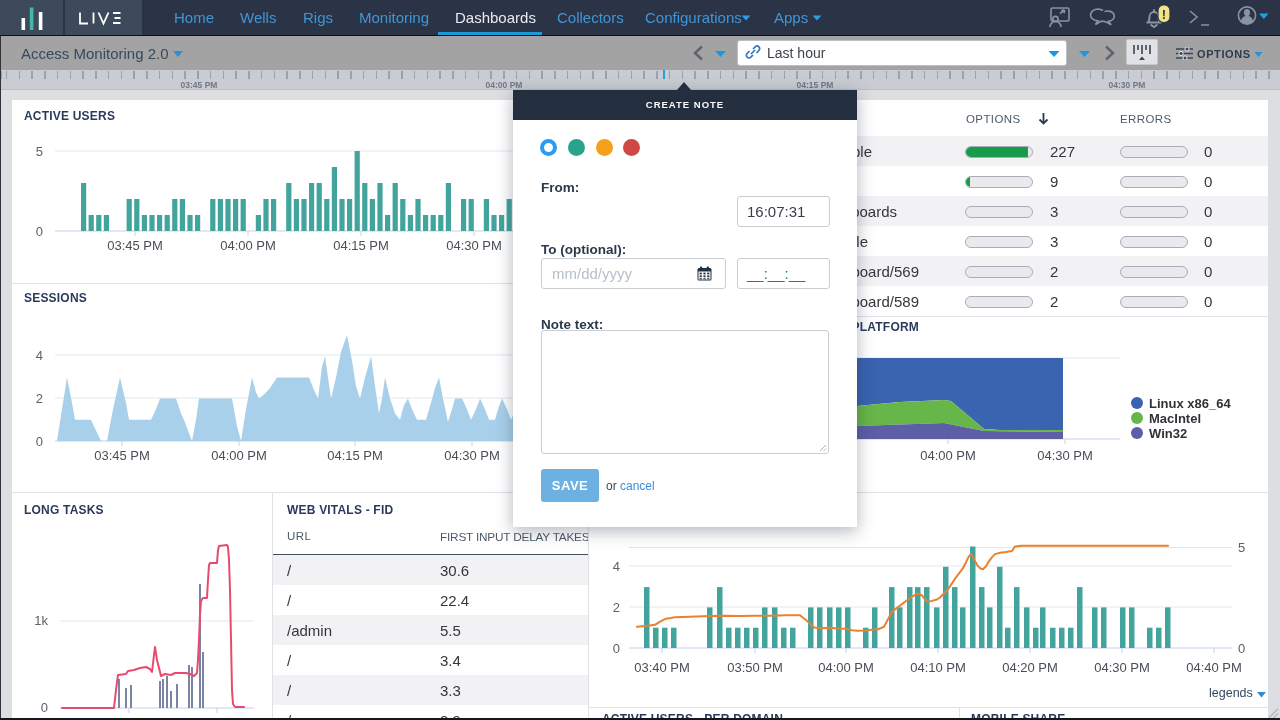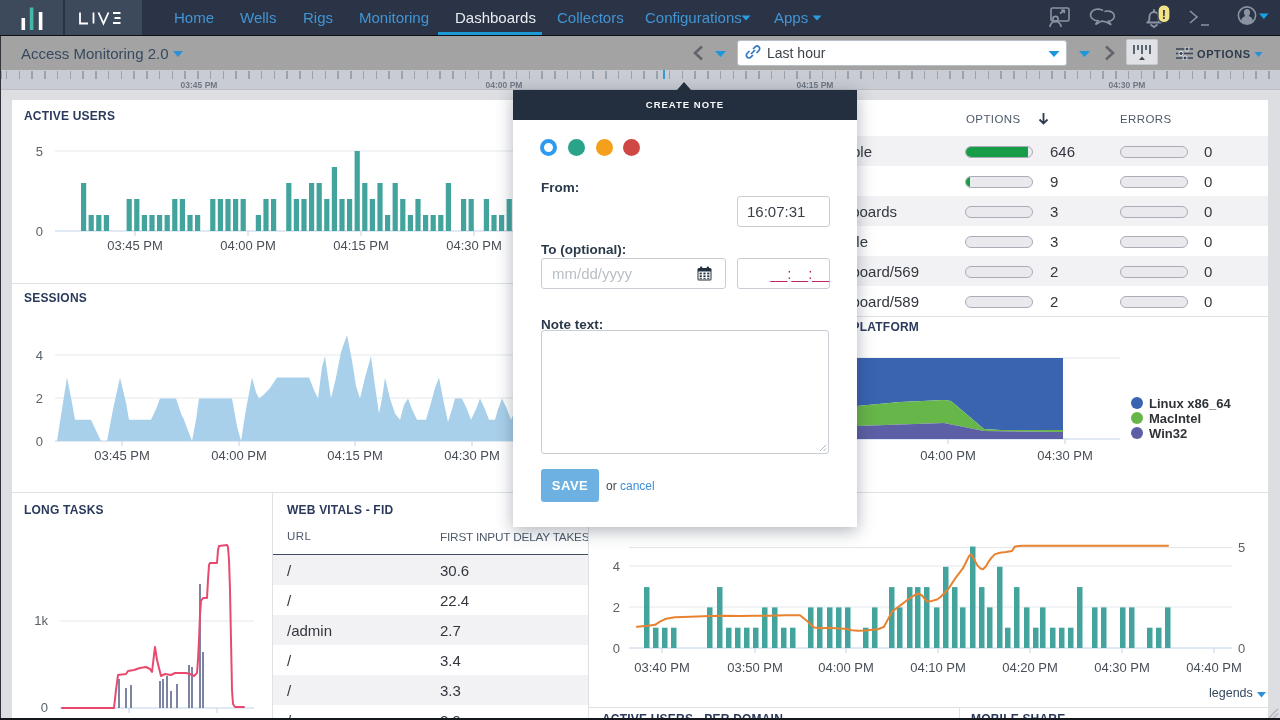--- a/index.html
+++ b/index.html
@@ -365,39 +365,39 @@
     <div class="thead" style="position:static;letter-spacing:-0.2px;font-size:11.8px;">FIRST INPUT DELAY TAKES (MS)</div>
   </div>
 <div class="abs" style="left:273px;top:554px;width:315px;height:1px;background:#3f4c5d;"></div>
 <div class="rowstripe" style="left:273px;top:555px;width:315px;height:30px;"></div>
 <div class="cellv" style="left:287px;top:562px;">/</div>
 <div class="cellv" style="left:440px;top:562px;">30.6</div>
 <div class="cellv" style="left:287px;top:592px;">/</div>
 <div class="cellv" style="left:440px;top:592px;">22.4</div>
 <div class="rowstripe" style="left:273px;top:615px;width:315px;height:30px;"></div>
 <div class="cellv" style="left:287px;top:622px;">/admin</div>
-<div class="cellv" style="left:440px;top:622px;">2.7</div>
+<div class="cellv" style="left:440px;top:622px;">5.5</div>
 <div class="cellv" style="left:287px;top:652px;">/</div>
 <div class="cellv" style="left:440px;top:652px;">3.4</div>
 <div class="rowstripe" style="left:273px;top:675px;width:315px;height:30px;"></div>
 <div class="cellv" style="left:287px;top:682px;">/</div>
 <div class="cellv" style="left:440px;top:682px;">3.3</div>
 <div class="cellv" style="left:287px;top:712px;">/</div>
 <div class="cellv" style="left:440px;top:712px;">2.9</div>
 <div class="thead" style="left:966px;top:113px;">OPTIONS</div>
 <svg class="abs" style="left:1038px;top:112px" width="11" height="13" viewBox="0 0 11 13">
     <path d="M5.5,1 V11 M1.5,7.5 L5.5,11.5 L9.5,7.5" stroke="#2c3b4e" stroke-width="1.8" fill="none"></path>
   </svg>
 <div class="thead" style="left:1120px;top:113px;">ERRORS</div>
 <div class="rowstripe" style="left:709px;top:136px;width:559px;height:30px;"></div>
 <div class="cellv" style="left:672px;top:143px;width:200px;text-align:right;">/well/table</div>
 <div class="pill" style="left:965px;top:146px;">
     <div class="pillfill" style="width:62px;"></div>
   </div>
-<div class="cellv" style="left:1050px;top:143px;">646</div>
+<div class="cellv" style="left:1050px;top:143px;">227</div>
 <div class="pill" style="left:1120px;top:146px;"></div>
 <div class="cellv" style="left:1204px;top:143px;">0</div>
 <div class="cellv" style="left:590px;top:173px;width:200px;text-align:right;">/</div>
 <div class="pill" style="left:965px;top:176px;">
     <div class="pillfill" style="width:4px;"></div>
   </div>
 <div class="cellv" style="left:1050px;top:173px;">9</div>
 <div class="pill" style="left:1120px;top:176px;"></div>
 <div class="cellv" style="left:1204px;top:173px;">0</div>
 <div class="rowstripe" style="left:709px;top:196px;width:559px;height:30px;"></div>
@@ -455,21 +455,21 @@
             <rect x="6.4" y="6.6" width="2.2" height="1.8"></rect>
             <rect x="10.2" y="6.6" width="2.2" height="1.8"></rect>
 <rect x="2.6" y="9.4" width="2.2" height="1.8"></rect>
             <rect x="6.4" y="9.4" width="2.2" height="1.8"></rect>
             <rect x="10.2" y="9.4" width="2.2" height="1.8"></rect>
 <rect x="2.6" y="12.2" width="2.2" height="1"></rect>
             <rect x="6.4" y="12.2" width="2.2" height="1"></rect>
             <rect x="10.2" y="12.2" width="2.2" height="1"></rect>
 </g>
         </svg></span></div>
-<div class="minput" style="left:224px;top:168px;width:93px;padding-left:9px;color:#be185d;text-align:right;">__:__:__</div>
+<div class="minput" style="left:224px;top:168px;width:93px;padding-left:9px;color:#15803d;">__:__:__</div>
 <div class="mlabel" style="top:227px;">Note text:</div>
 <div class="abs" style="left:28px;top:240px;width:288px;height:124px;border:1px solid #c9ced4;border-radius:3px;background:#fff;">
 <svg style="position:absolute;right:1px;bottom:1px" width="10" height="10" viewBox="0 0 10 10">
 <path d="M9,3 L3,9 M9,6.5 L6.5,9" stroke="#aeb3b9" stroke-width="1" fill="none"></path>
       </svg>
     </div>
 <div id="savebtn" class="abs">SAVE</div>
 <div class="abs" style="left:93px;top:389px;font-size:12px;color:#3f4650;">or <span class="blue">cancel</span></div>
 </div>
 <div class="abs" style="left:0;top:718px;width:1280px;height:2px;background:#14171c;"></div>

